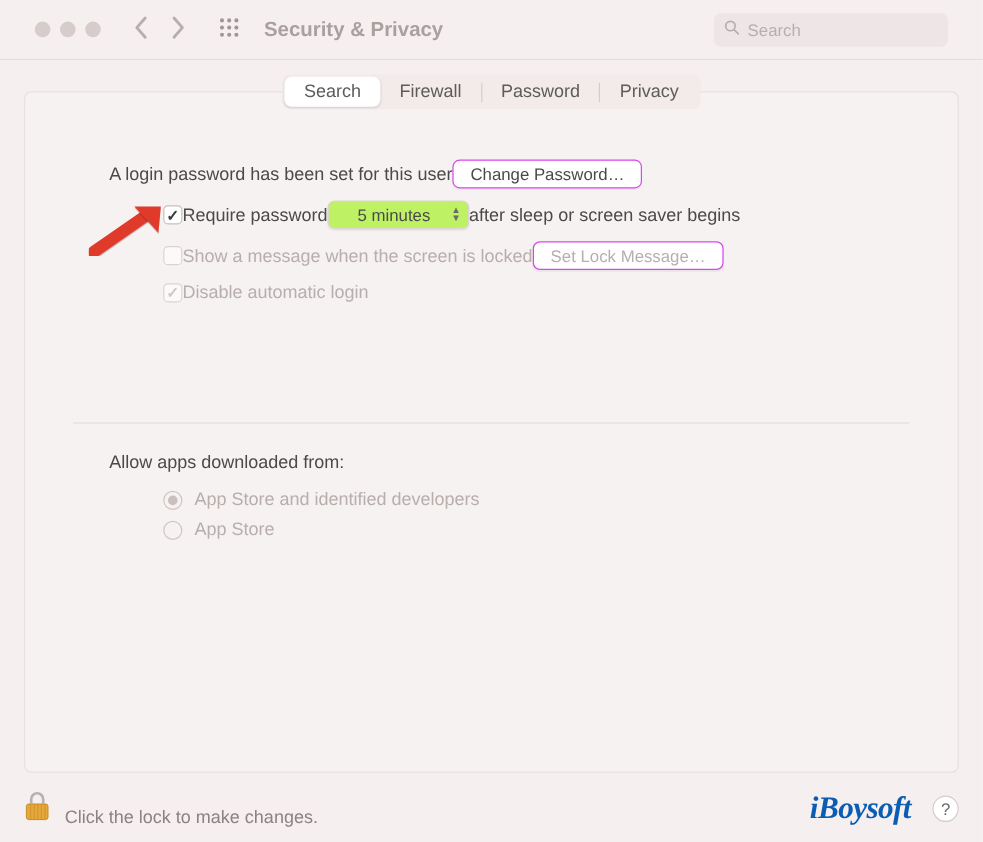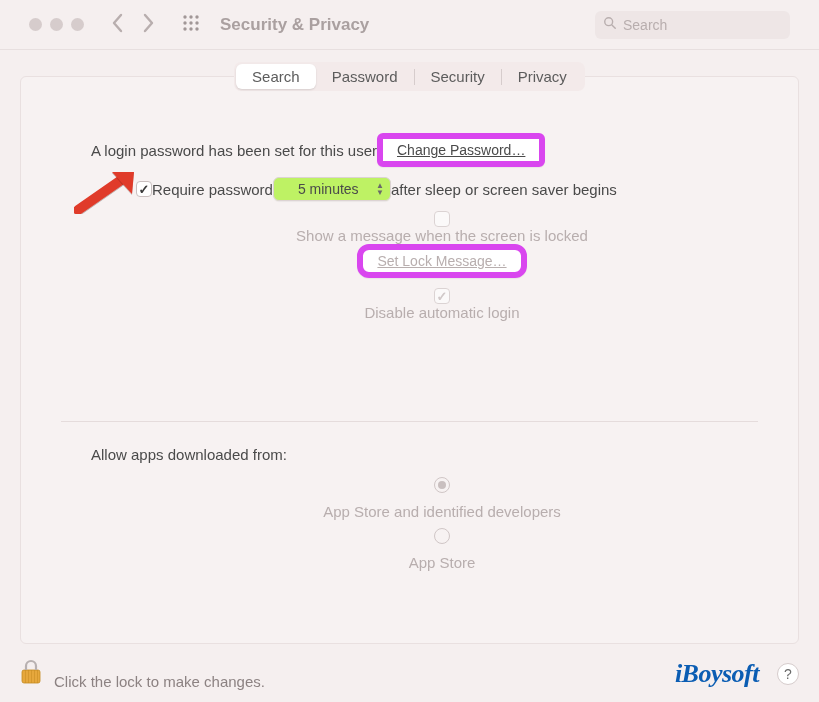--- a/index.html
+++ b/index.html
@@ -55,36 +55,35 @@
     .tab {
       padding: 4px 16px; font-size: 15px; color: #5c5c5c; border-radius: 6px;
       cursor: pointer; position: relative;
     }
     .tab.active { background: #ffffff; box-shadow: 0 1px 2px rgba(0,0,0,0.12); }
     .tab-sep { width: 1px; height: 16px; background: #d6cccc; align-self: center; }
 
     .content { padding: 56px 50px 20px 70px; }
     .row { display: flex; align-items: center; gap: 0; margin-bottom: 10px; }
     .btn {
-      background: #ffffff; border: 6px solid #d946ef; border-radius: 6px;
+      background: #ffffff; border: 1px solid #d946ef; border-radius: 6px;
       padding: 3px 14px; font-size: 14px; color: #4a4a4a; cursor: pointer;
       box-shadow: 0 1px 1px rgba(0,0,0,0.05);
-      text-decoration: underline;
-    }
-    .btn.disabled { color: #b8aeae; border-radius: 12px; }
+    }
+    .btn.disabled { color: #b8aeae; }
     .checkbox {
       width: 16px; height: 16px; border-radius: 4px; background: #ffffff;
       border: 1px solid #c9bfbf; display: inline-flex; align-items: center;
       justify-content: center; flex-shrink: 0;
     }
     .checkbox.checked::after { content: "✓"; font-size: 13px; color: #3a3a3a; font-weight: bold; }
     .checkbox.disabled { opacity: 0.6; }
     .checkbox.disabled.checked::after { color: #b8aeae; }
     .indent { padding-left: 45px; }
-    .muted { color: #b8aeae; flex-direction: column; }
+    .muted { color: #b8aeae; }
     .select {
       background: #bef264; border: 1px solid #dcd3d3; border-radius: 6px;
       padding: 3px 24px 3px 24px; font-size: 14px; position: relative;
       box-shadow: 0 1px 1px rgba(0,0,0,0.05); cursor: pointer;
       min-width: 118px;
     }
     .select .chev {
       position: absolute; right: 6px; top: 50%; transform: translateY(-50%);
       display: flex; flex-direction: column; gap: 1px;
     }
@@ -159,23 +158,23 @@
         </svg>
     </span>
     <input type="text" placeholder="Search" style="">
   </div>
 </div>
 
 <div class="panel">
   <div class="tabs">
     <div class="tab-group">
       <div class="tab active">Search</div>
+      <div class="tab">Firewall</div>
+      <div class="tab-sep"></div>
       <div class="tab">Password</div>
-      <div class="tab-sep"></div>
-      <div class="tab">Security</div>
       <div class="tab-sep"></div>
       <div class="tab">Privacy</div>
     </div>
   </div>
 
   <div class="content">
     <div class="row">
       <span>A login password has been set for this user</span>
       <button class="btn">Change Password…</button>
     </div>

